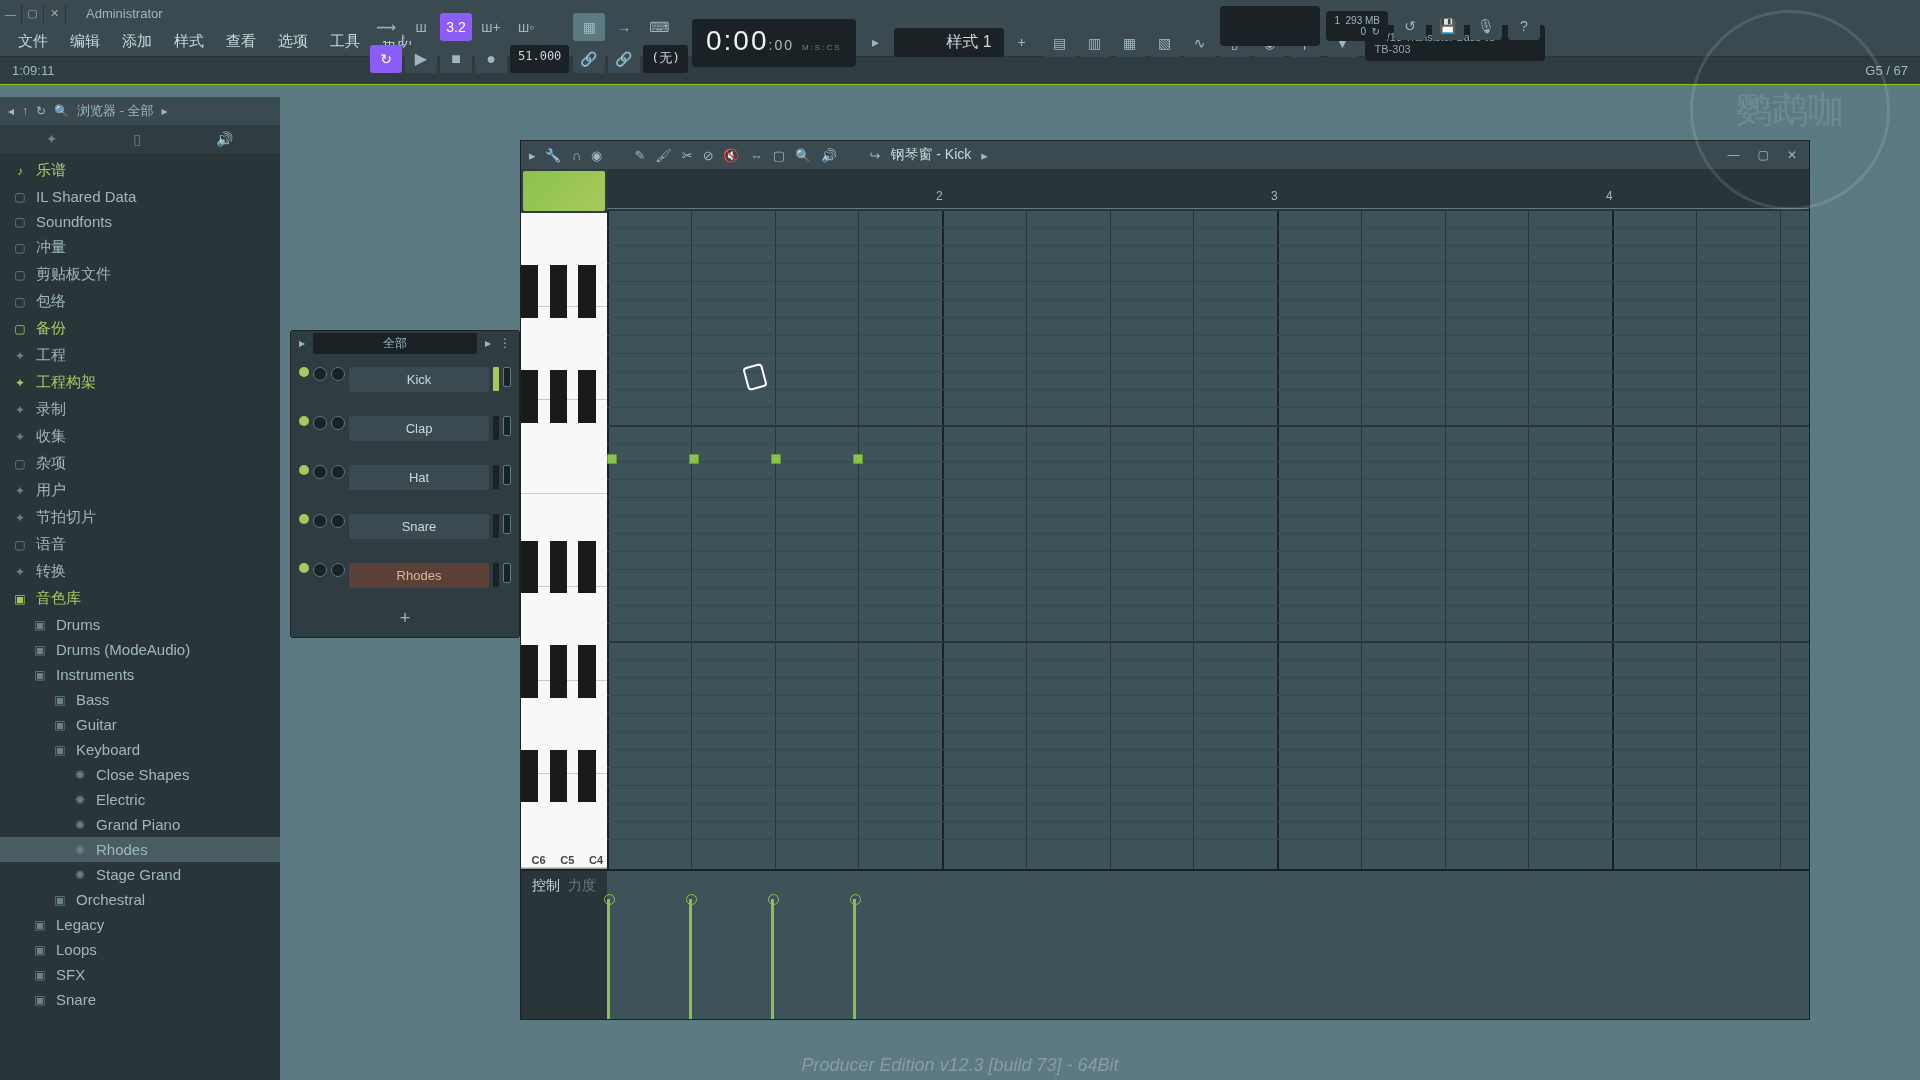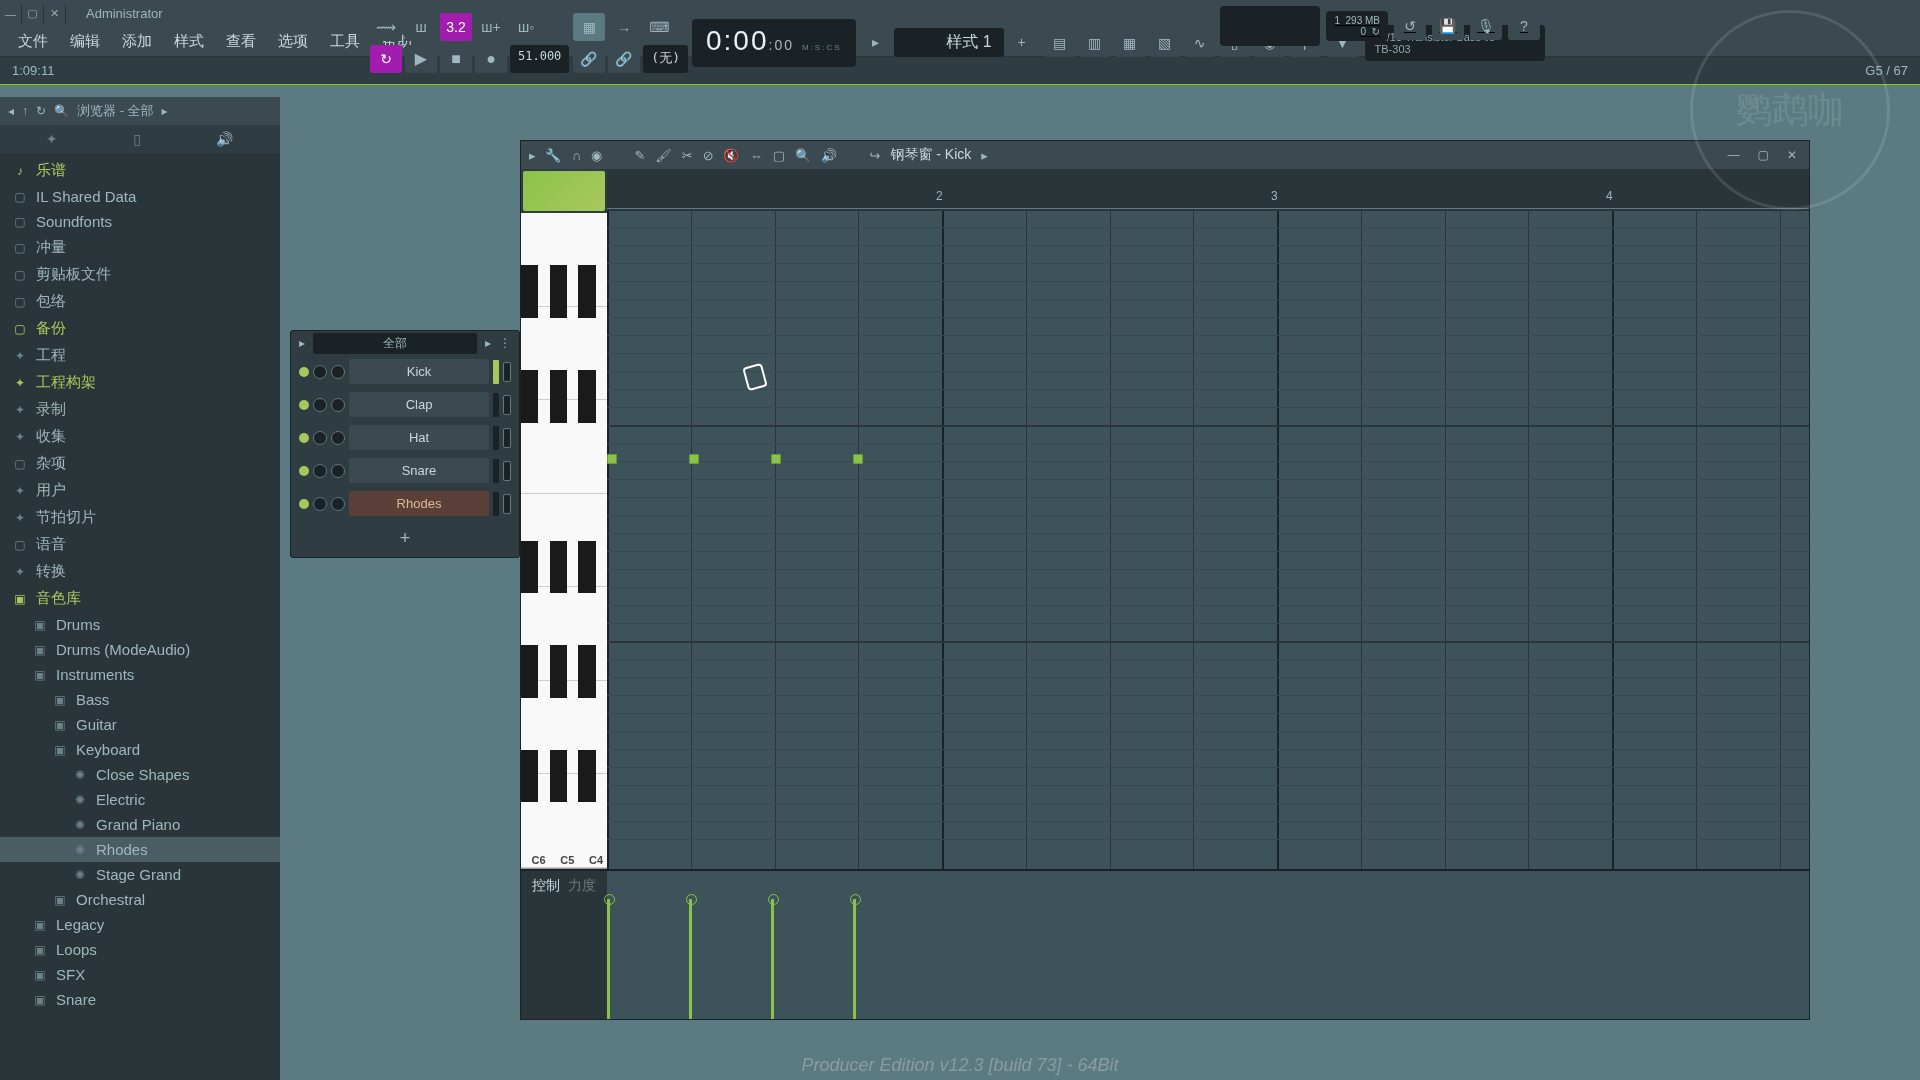--- a/index.html
+++ b/index.html
@@ -14,21 +14,21 @@
 
 .menubar { height: 30px; background: #3a4a50; display: flex; align-items: center; gap: 2px; padding: 0 8px; border-bottom: 1px solid #2a3539; }
 .menubar .menu-item { color: #c8d8dc; font-size: 15px; padding: 4px 10px; cursor: pointer; }
 
 
 .hintbar { height: 28px; background: #2f3d42; display: flex; align-items: center; justify-content: space-between; padding: 0 12px; color: #9fb7be; font-size: 13px; border-bottom: 1px solid #84cc16; }
 
 
 .toolbar { position: absolute; top: 0; left: 370px; height: 85px; display: flex; align-items: center; gap: 4px; }
 .tb-btn { width: 32px; height: 28px; background: #3a4a50; border-radius: 3px; display: flex; align-items: center; justify-content: center; color: #9fb7be; font-size: 14px; cursor: pointer; }
-.tb-btn.orange { background: #a21caf; color: #fff; }
+.tb-btn.orange { background: #8b5cf6; color: #fff; }
 .tb-btn.active { background: #5b7a82; }
 .transport-row { display: flex; gap: 3px; }
 .transport-btn { width: 32px; height: 28px; background: #3a4a50; border-radius: 3px; display: flex; align-items: center; justify-content: center; color: #9fb7be; cursor: pointer; }
 
 .time-display { background: #1a2226; border-radius: 4px; padding: 6px 14px; color: #e8f4f7; font-family: monospace; font-size: 28px; font-weight: 300; letter-spacing: 2px; display: flex; align-items: baseline; }
 .time-small { font-size: 14px; opacity: 0.7; }
 .time-labels { display: flex; flex-direction: column; font-size: 8px; margin-left: 8px; color: #6a8288; }
 
 .tempo-display { background: #1a2226; border-radius: 3px; padding: 4px 8px; color: #c8d8dc; font-family: monospace; font-size: 12px; }
 
@@ -52,21 +52,21 @@
 .br-item.indent1 { padding-left: 32px; }
 .br-item.indent2 { padding-left: 52px; }
 .br-item.indent3 { padding-left: 72px; }
 .br-item.selected { background: #4a5d63; }
 .br-item .ic { width: 16px; text-align: center; color: #6a8288; font-size: 12px; }
 
 
 .ch-rack { position: absolute; top: 330px; left: 290px; width: 230px; background: #2f3d42; border: 1px solid #1a2226; border-radius: 3px; }
 .ch-rack-head { height: 24px; display: flex; align-items: center; padding: 0 8px; gap: 8px; color: #9fb7be; font-size: 12px; }
 .ch-rack-head .sel { background: #1a2226; padding: 2px 10px; border-radius: 2px; flex: 1; text-align: center; }
-.ch-row { display: flex; align-items: center; gap: 4px; padding: 4px 8px; }
+.ch-row { display: flex; gap: 4px; padding: 12px 8px; }
 .ch-dot { width: 10px; height: 10px; border-radius: 50%; background: #a8c85e; }
 .ch-knob { width: 14px; height: 14px; border-radius: 50%; background: #1a2226; border: 1px solid #5b7a82; }
 .ch-label { flex: 1; background: #3a4a50; color: #c8d8dc; text-align: center; padding: 5px; font-size: 13px; border-radius: 2px; }
 .ch-label.rhodes { background: #5a4038; color: #e0b890; }
 .ch-meter { width: 6px; height: 24px; background: #1a2226; border-radius: 1px; }
 .ch-meter.on { background: linear-gradient(to bottom, #a8c85e 0%, #a8c85e 100%); }
 .ch-add { text-align: center; color: #9fb7be; font-size: 18px; padding: 8px; cursor: pointer; }
 
 
 .piano-roll { position: absolute; top: 140px; left: 520px; width: 1290px; height: 880px; background: #2f3d42; border: 1px solid #1a2226; display: flex; flex-direction: column; }
@@ -195,21 +195,21 @@
       <div class="tb-btn">⚲</div>
     </div>
     <div class="tb-btn">▼</div>
     <div class="hint-display">
       <span>04/13  Transistor Bass vs</span>
       <span>TB-303</span>
     </div>
   </div>
 </div>
 
-<div style="position:absolute;top:6px;right:380px;display:flex;gap:6px;align-items:center;text-decoration:underline;">
+<div style="position:absolute;top:6px;right:380px;display:flex;gap:6px;align-items:center;">
   <div class="status-box"></div>
   <div class="cpu-mem">
     <div><span>1</span>&nbsp;&nbsp;<span>293 MB</span></div>
     <div><span>0</span>&nbsp;&nbsp;↻</div>
   </div>
   <div class="tb-btn">↺</div>
   <div class="tb-btn">💾</div>
   <div class="tb-btn">🎙</div>
   <div class="tb-btn">?</div>
 </div>

